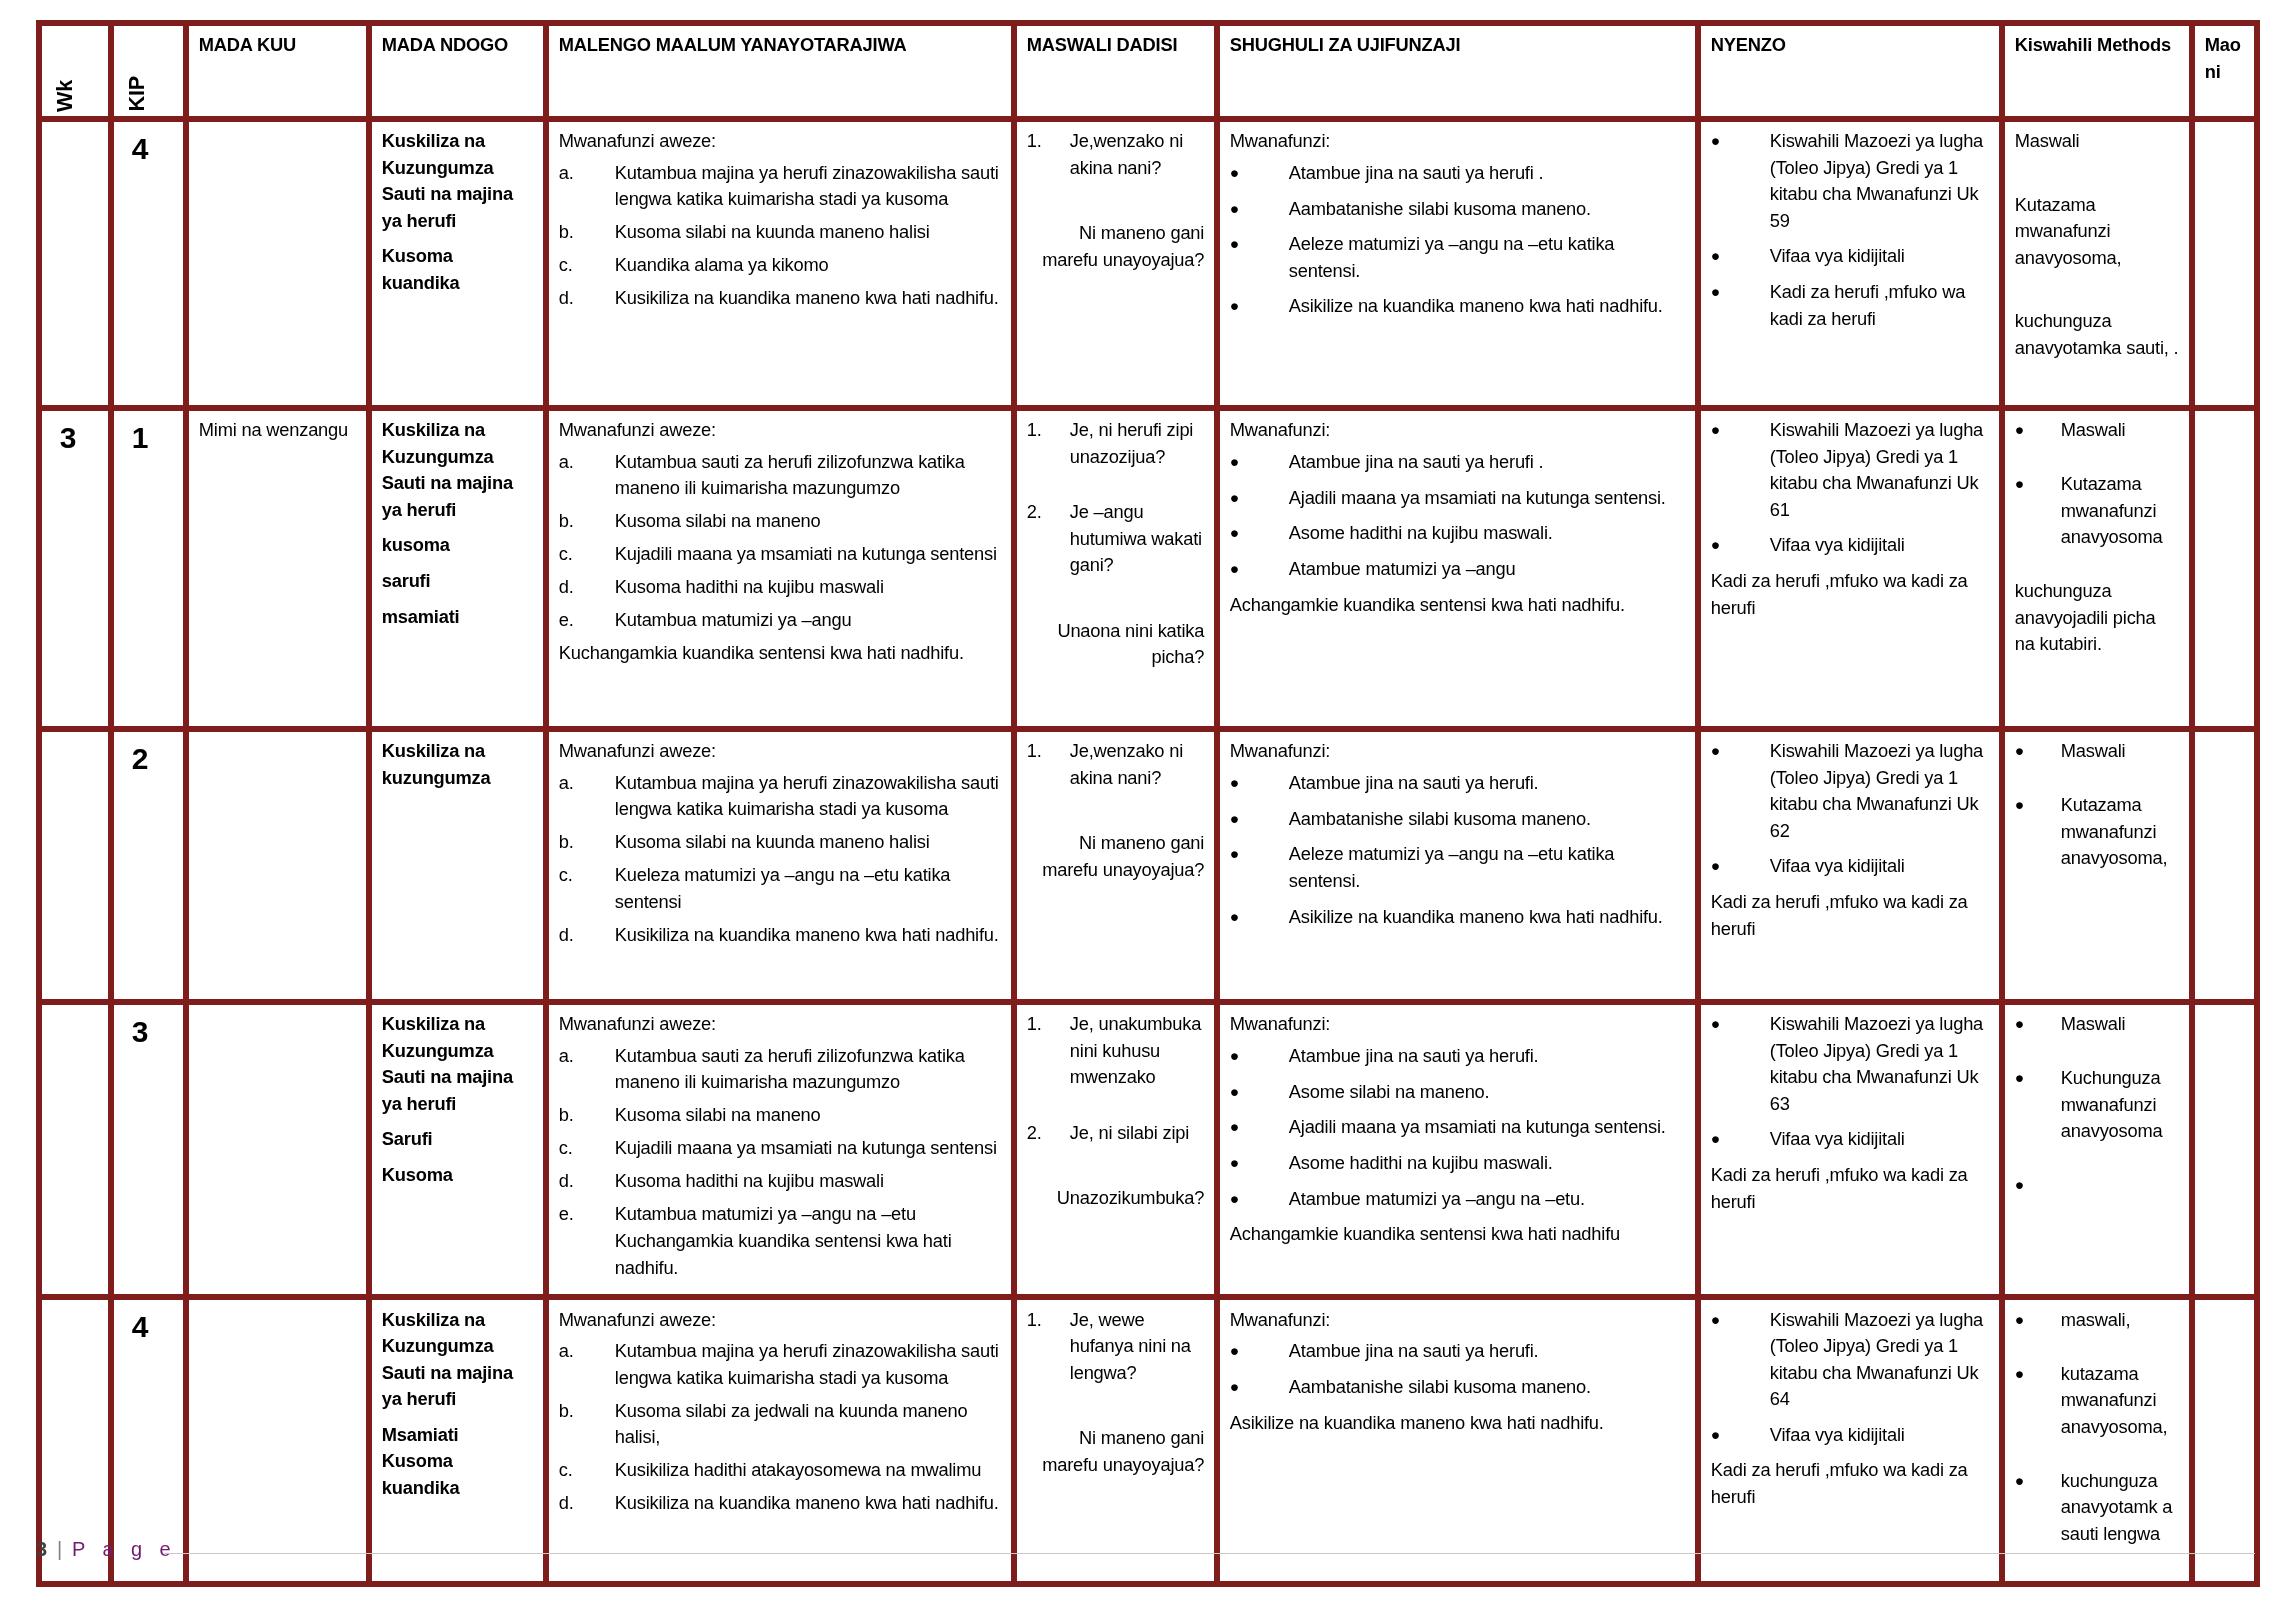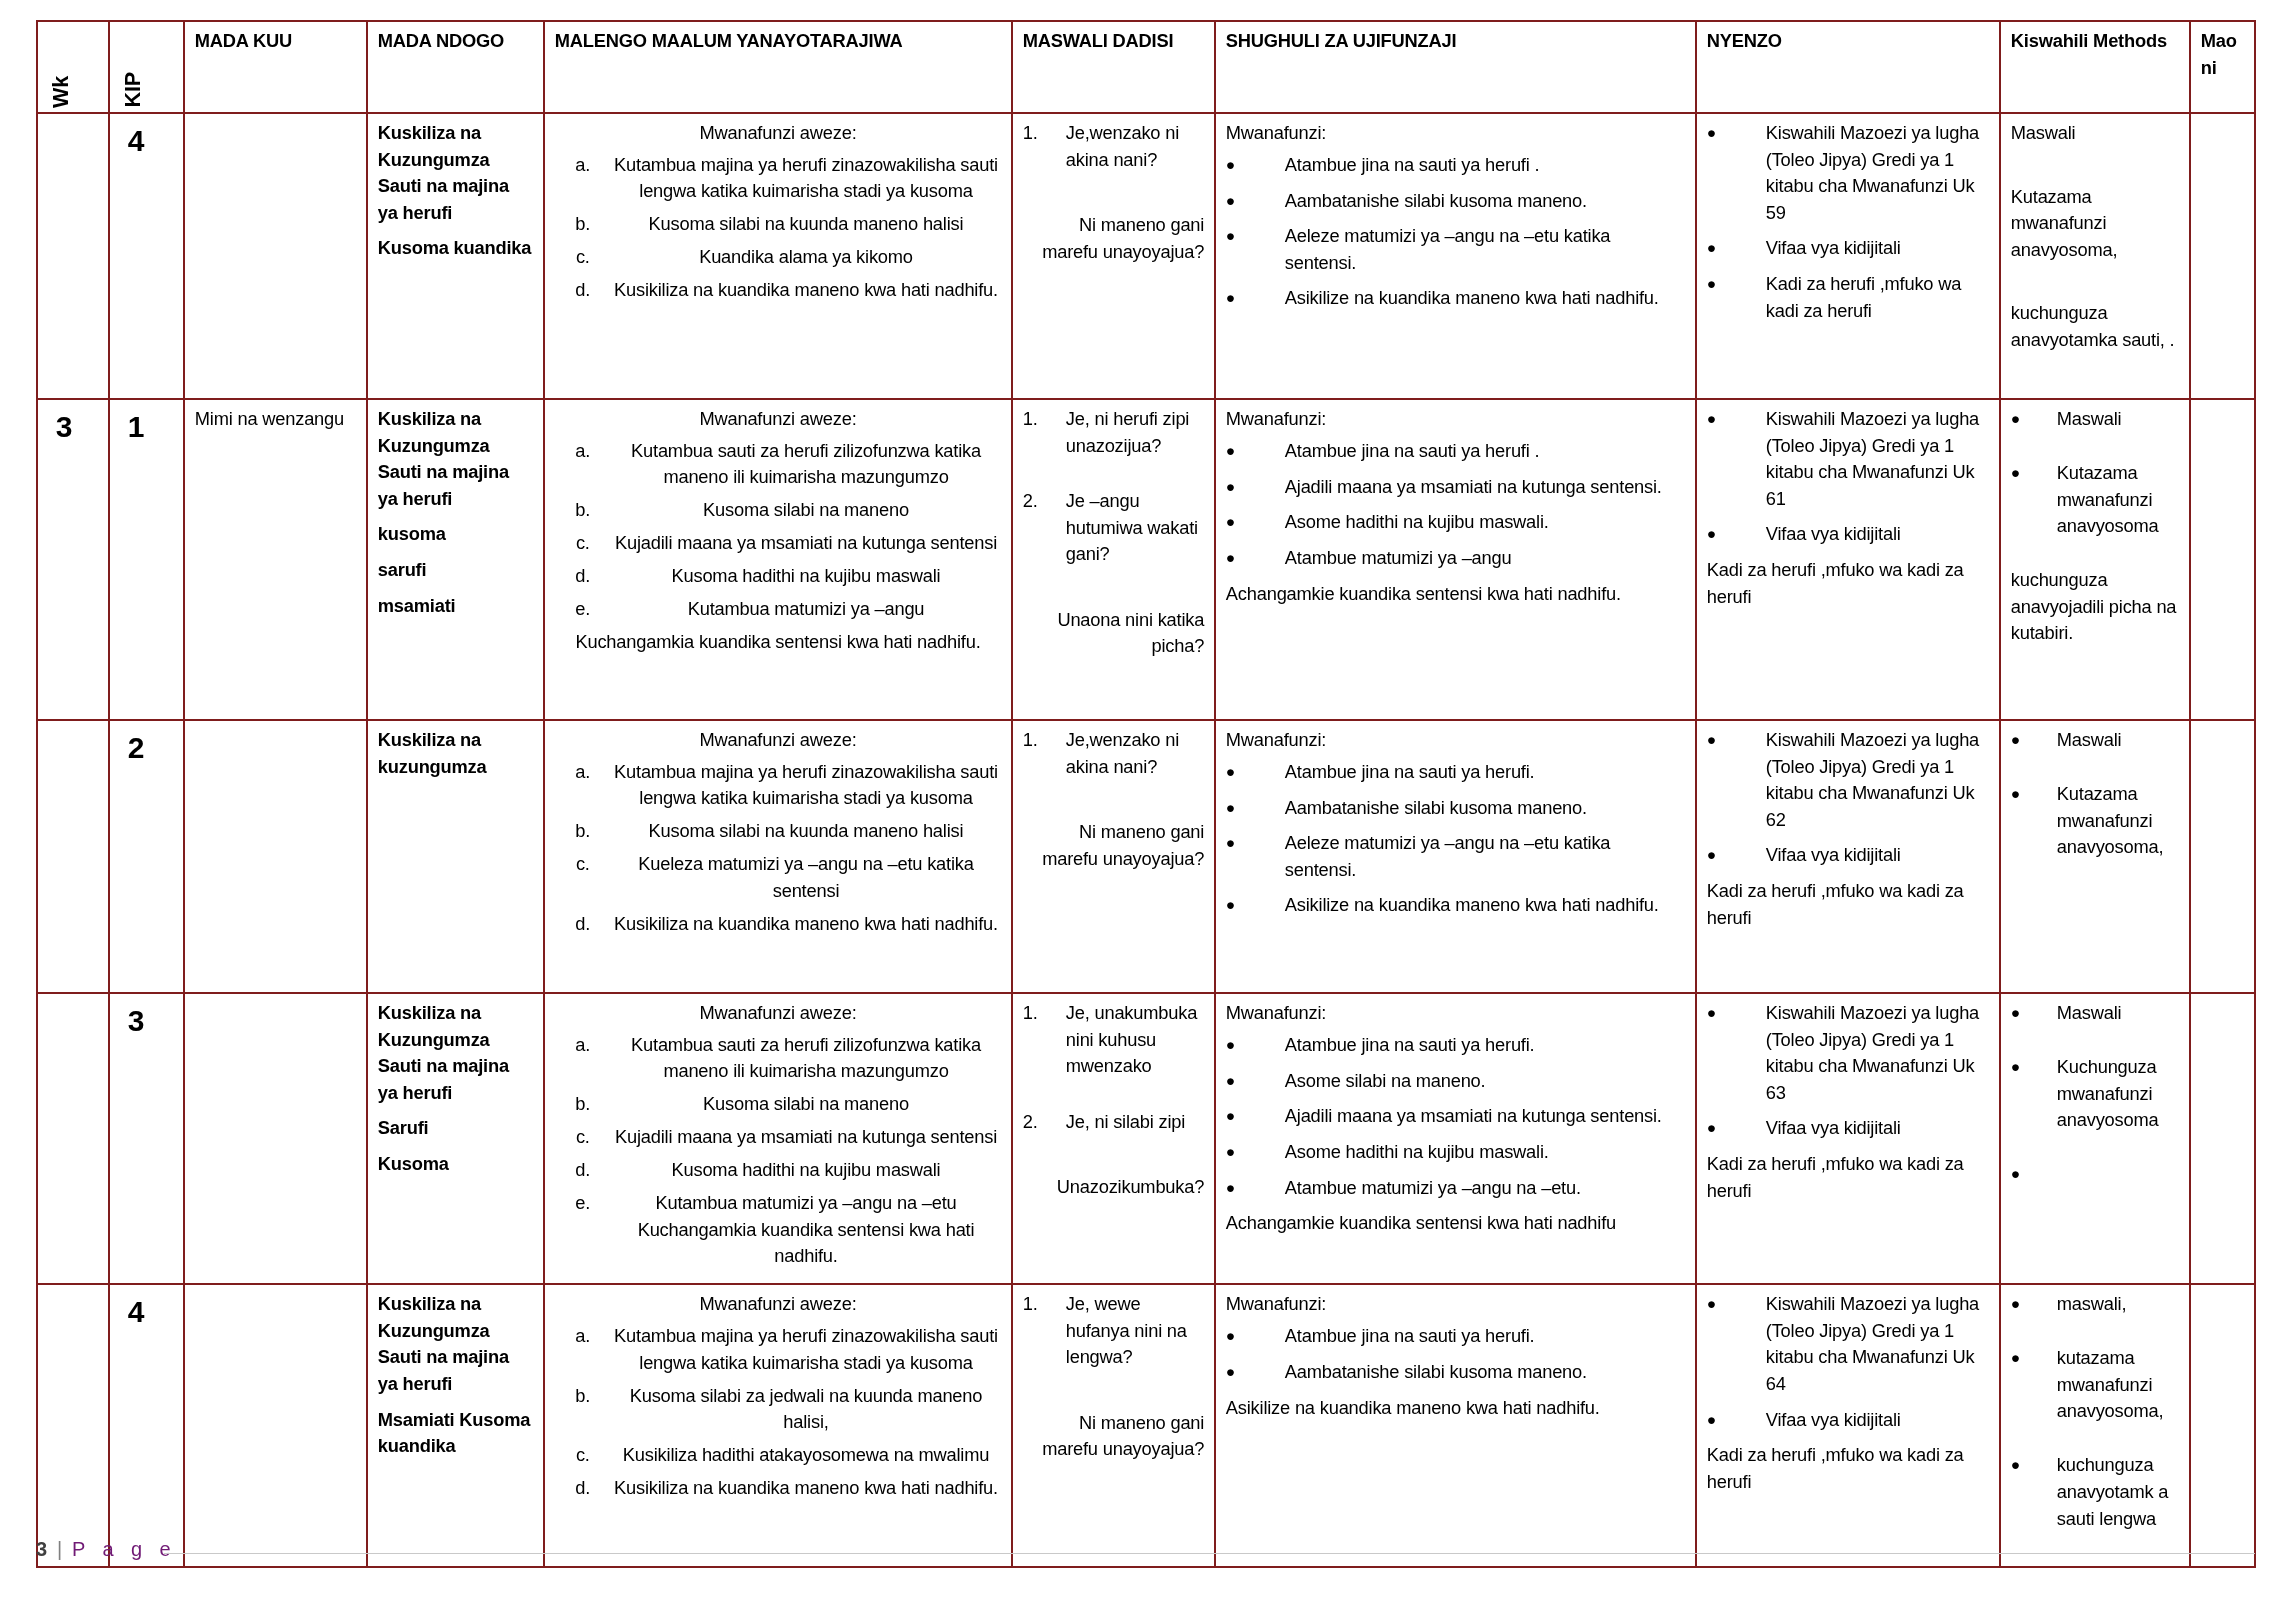--- a/index.html
+++ b/index.html
@@ -14,21 +14,21 @@
   .sheet{position:absolute;left:0;top:0;width:2295px;height:1623px;}
 
   table.sow{
     position:absolute;left:36px;top:19.6px;
     width:2218px;
     border-collapse:collapse;
     table-layout:fixed;
     border:2.6px solid #000;
   }
   table.sow th, table.sow td{
-    border:2px solid #7f1d1d;
+    border:6px solid #7f1d1d;
     vertical-align:top;
     padding:6.5px 9.8px;
     font-size:18.3px;
     line-height:1.45;
     overflow:hidden;
   }
   
   thead th{
     font-weight:700;
     font-size:21.6px;
@@ -56,21 +56,21 @@
   .item{display:grid;margin:0 0 6.5px 0;}
   .item .mk{white-space:nowrap;}
   .item .tx{min-width:0;}
   .item.alpha{grid-template-columns:56px 1fr;}
   .item.qnum{grid-template-columns:43px 1fr;margin-bottom:29px;}
   .item.bull{grid-template-columns:59px 1fr;margin-bottom:9.2px;}
   .item.bull-sm{grid-template-columns:46px 1fr;margin-bottom:27.5px;}
   .bullet-glyph{font-size:15.7px;line-height:1.6;}
   .qextra{margin:39px 0 0 0;text-align:right;}
   .assess-p{margin:0 0 37px 0;}
-  .malengo-cell{padding-right:26px;text-align:center;}
+  .malengo-cell{padding-right:26px;}
 
   
   .footer{
     position:absolute;left:36px;top:1538px;
     font-size:20px;color:#808080;letter-spacing:0.7px;
     display:flex;align-items:center;
   }
   .footer .pg-num{font-weight:700;color:#404040;margin-right:9.2px;}
   .footer .pg-bar{margin-right:9.2px;color:#808080;}
   .footer .pg-label{letter-spacing:5.9px;color:#701a75;}

